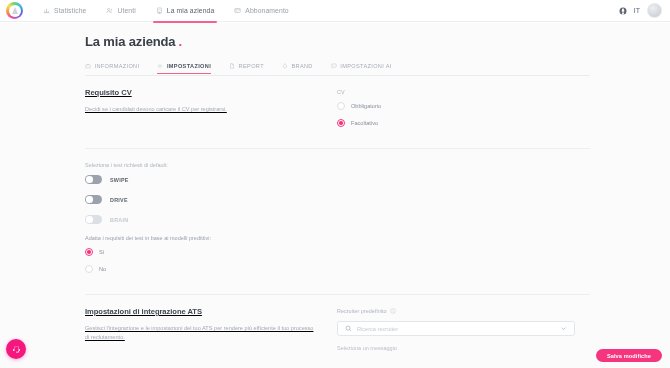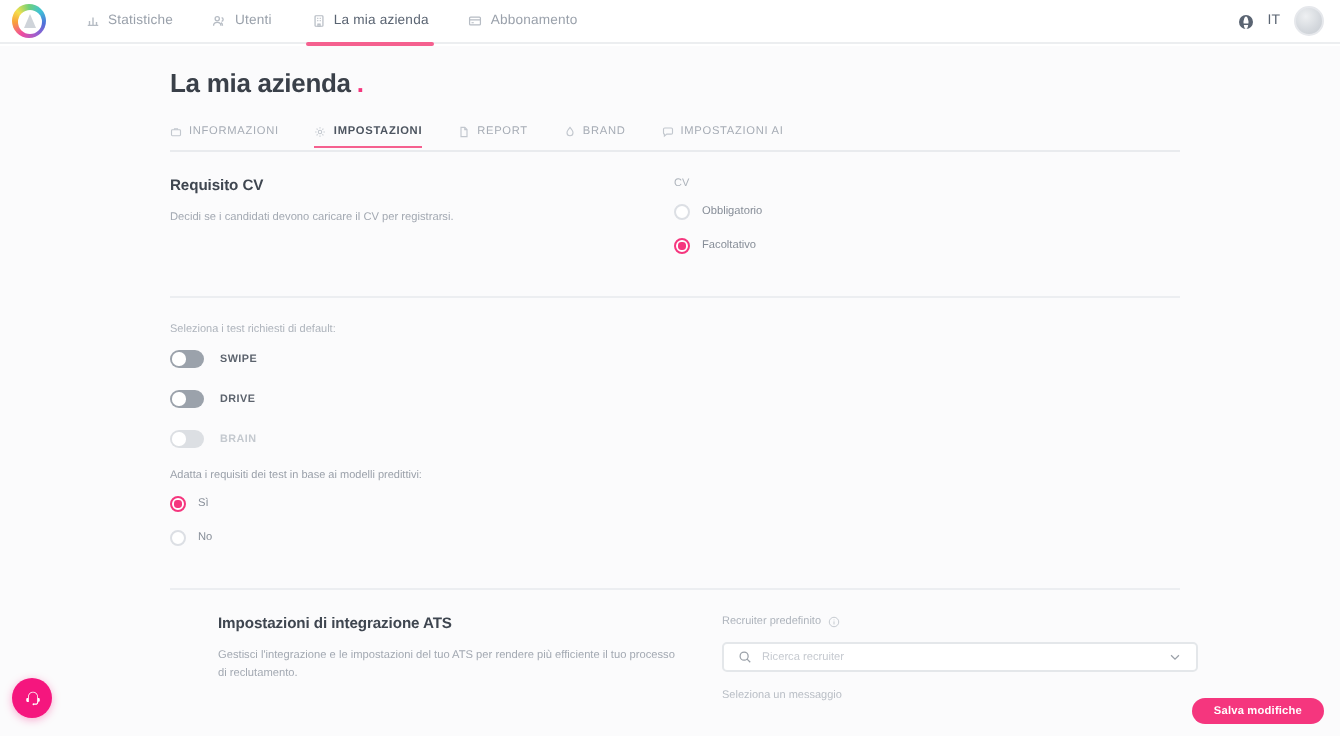--- a/index.html
+++ b/index.html
@@ -121,22 +121,22 @@
   }
   .subtab-ico { width: 6px; height: 6px; color: #c2c7ce; flex: 0 0 auto; }
   .subtab-ico svg { display: block; width: 100%; height: 100%; }
 
   
   .section {
     display: flex;
     padding: 12px 0 12px 0;
     border-bottom: 1px solid #eceef1;
   }
-  .section:last-child { border-bottom: none; margin-left: 24px; }
-  .sec-left { width: 252px; flex: 0 0 auto; padding-right: 18px; }
+  .section:last-child { border-bottom: none; }
+  .sec-left { width: 252px; flex: 0 0 auto; padding-right: 18px; text-decoration: underline; }
   .sec-title {
     font-size: 7.6px; font-weight: bold; color: #3f4650;
     letter-spacing: -.05px;
   }
   .sec-desc {
     margin-top: 8px;
     font-size: 5.6px; line-height: 1.62;
     color: #a3a9b2;
   }
   .sec-right { flex: 1 1 auto; padding-top: 1px; }

